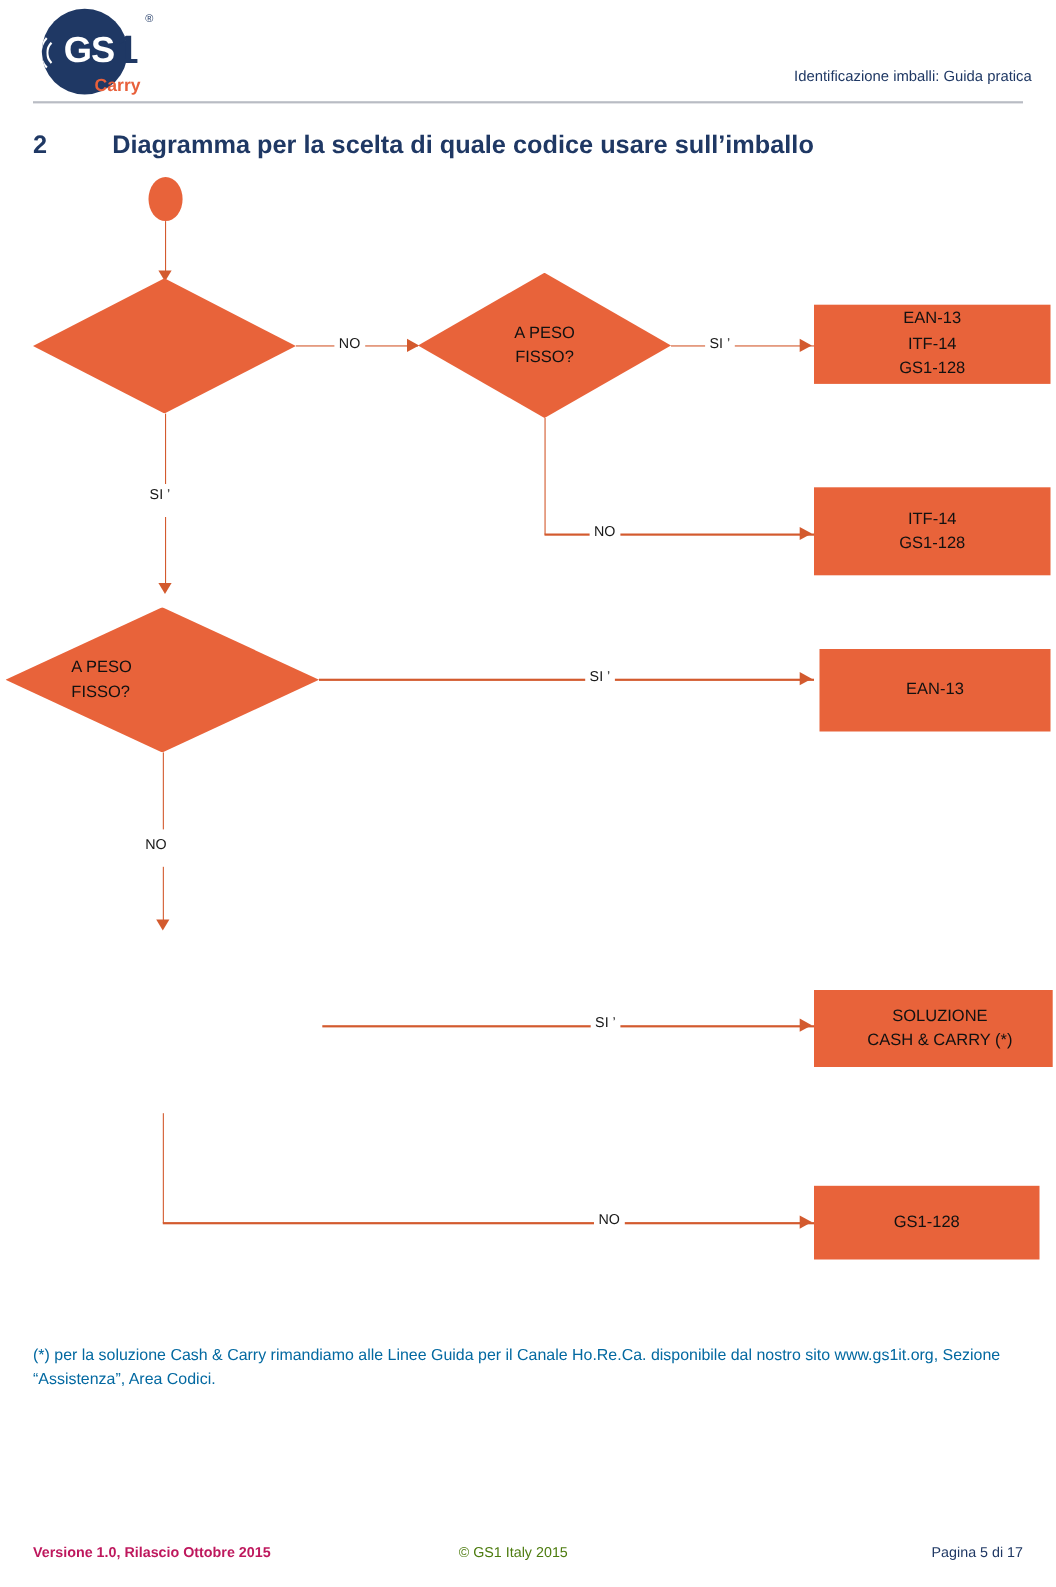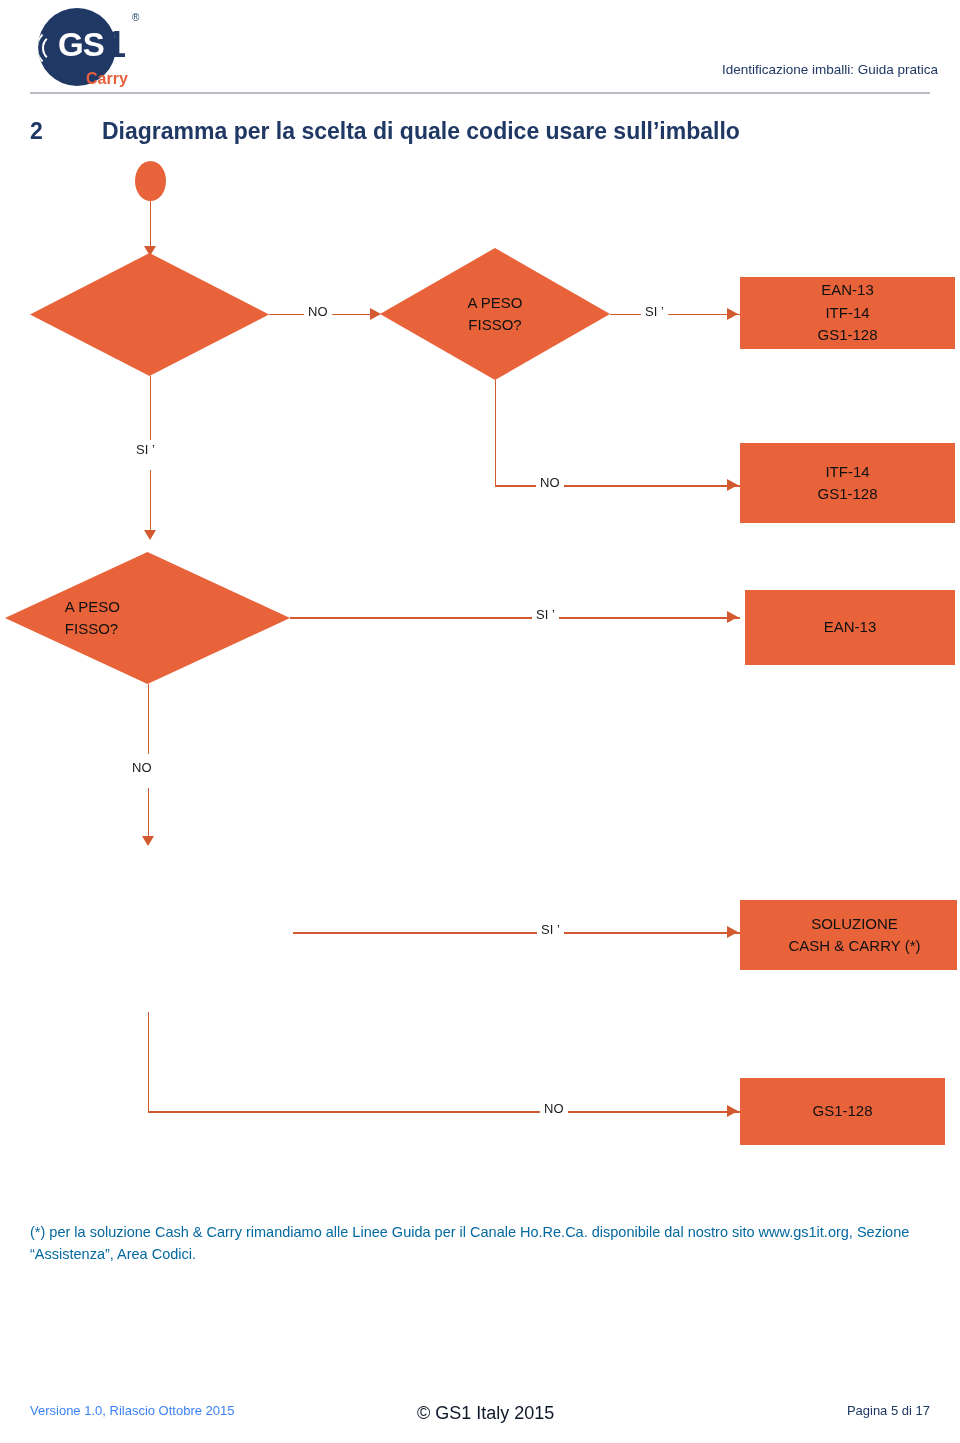--- a/index.html
+++ b/index.html
@@ -102,22 +102,22 @@
     background:#ffffff;padding:0 4px;white-space:nowrap;
   }
 
   
   .footnote{
     position:absolute;left:30px;top:1222px;width:900px;
     font-size:14.5px;color:#0369a1;line-height:1.5;
   }
 
   
-  .footer-left{position:absolute;left:30px;top:1403px;font-size:13px;color:#3b82f6;}
-  .footer-mid{position:absolute;left:417px;top:1403px;font-size:18px;color:#0f172a;}
+  .footer-left{position:absolute;left:30px;top:1403px;font-size:13px;color:#be185d;font-weight:bold;}
+  .footer-mid{position:absolute;left:417px;top:1403px;font-size:13px;color:#4d7c0f;}
   .footer-right{position:absolute;right:30px;top:1403px;font-size:13px;color:#1F3864;}
 </style>
 </head>
 <body>
 
 <div class="page">
 
   <div class="header">
     <div class="logo">
       <div class="logo-circle">

